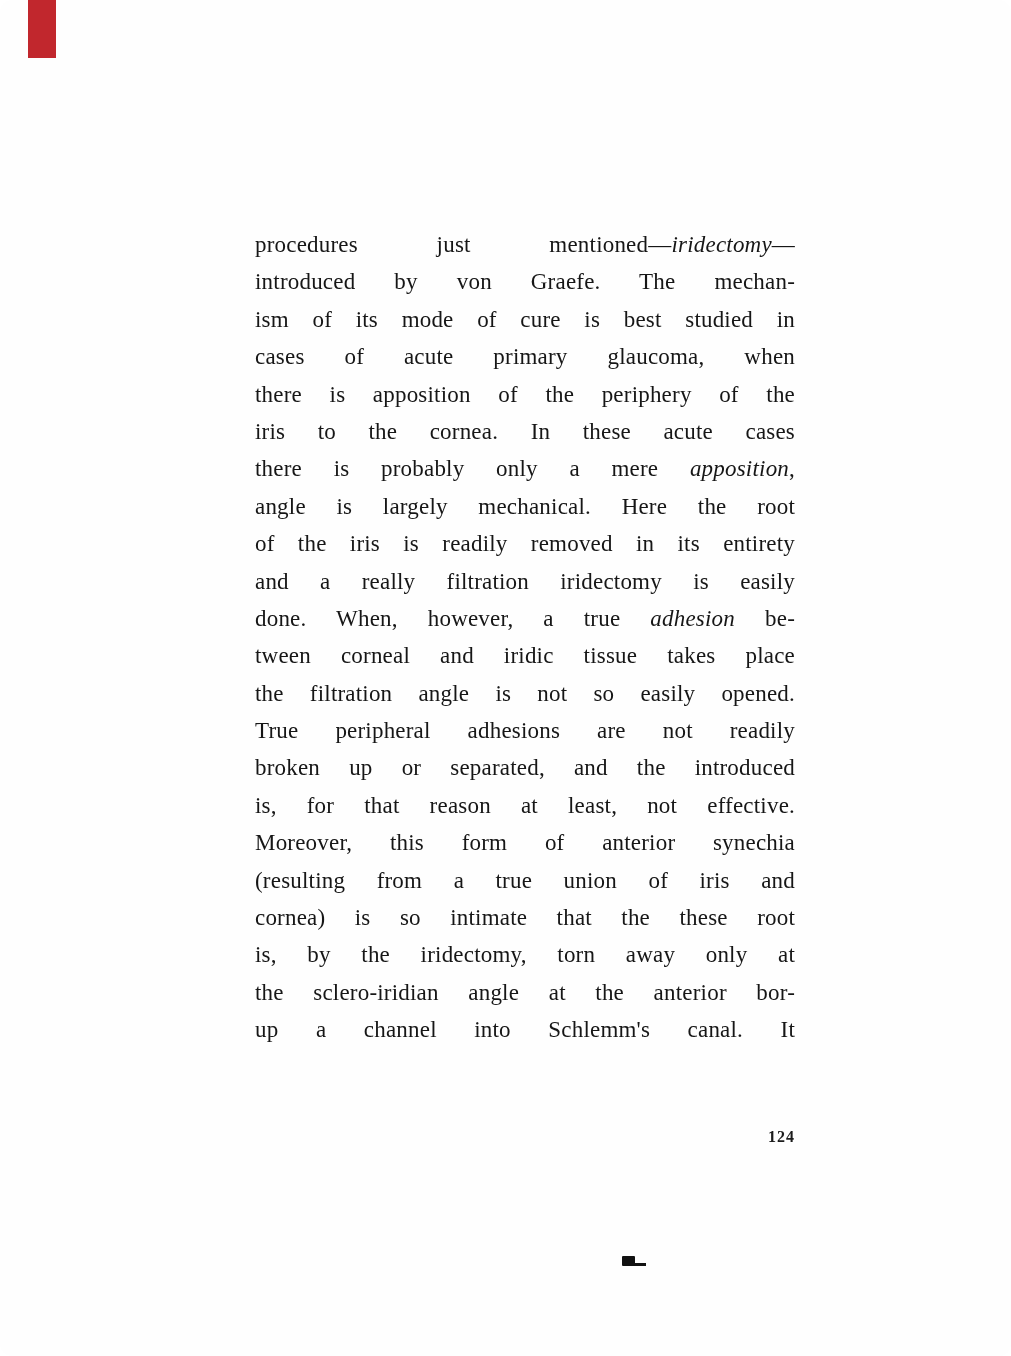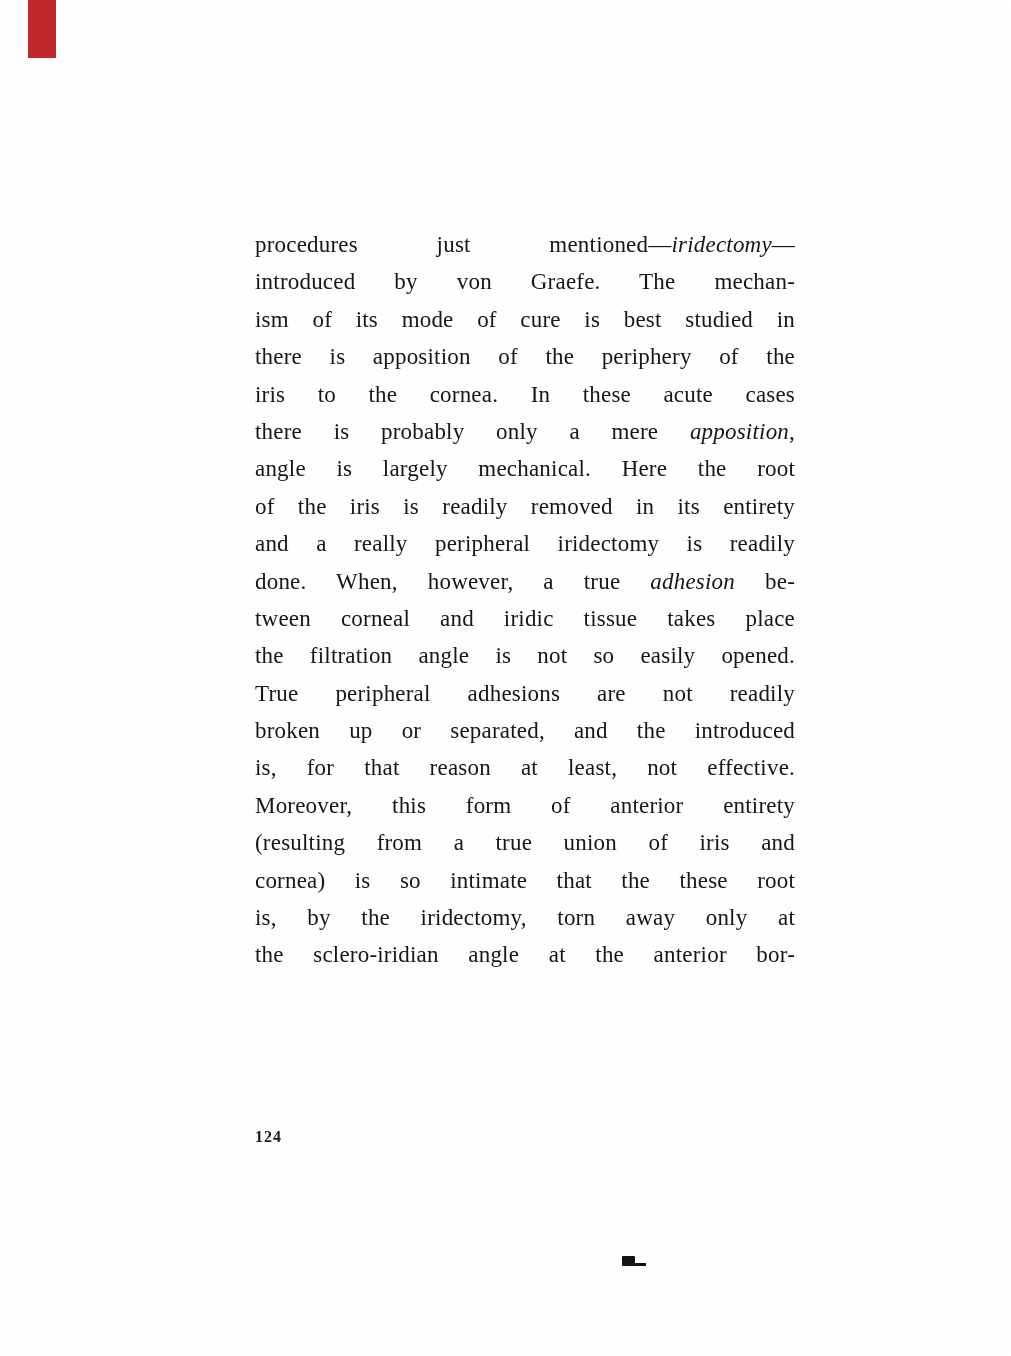--- a/index.html
+++ b/index.html
@@ -45,21 +45,21 @@
     word-spacing: 2px;
   }
   .line .italic {
     font-style: italic;
   }
   .page-number {
     position: absolute;
     left: 255px;
     top: 1128px;
     width: 540px;
-    text-align: left;
+    text-align: right;
     font-size: 16px;
     font-weight: bold;
     letter-spacing: 1px;
     color: #1c1c1c;
   }
   .ink-mark {
     position: absolute;
     left: 622px;
     top: 1256px;
     width: 30px;
@@ -87,37 +87,39 @@
 <body>
 
 <div class="page">
 
   <div class="scan-red-mark" style="background: rgb(193, 39, 45);"></div>
 
   <div class="text-block">
       <div class="line"><span>procedures just mentioned—</span><span class="italic">iridectomy</span><span>—</span></div>
       <div class="line"><span>introduced by von Graefe. The mechan-</span></div>
       <div class="line"><span>ism of its mode of cure is best studied in</span></div>
+      <div class="line"><span>cases of acute primary glaucoma, when</span></div>
       <div class="line"><span>there is apposition of the periphery of the</span></div>
       <div class="line"><span>iris to the cornea. In these acute cases</span></div>
       <div class="line"><span>there is probably only a mere </span><span class="italic">apposition</span><span>,</span></div>
       <div class="line"><span>angle is largely mechanical. Here the root</span></div>
       <div class="line"><span>of the iris is readily removed in its entirety</span></div>
-      <div class="line"><span>and a really peripheral iridectomy is readily</span></div>
+      <div class="line"><span>and a really filtration iridectomy is easily</span></div>
       <div class="line"><span>done. When, however, a true </span><span class="italic">adhesion</span><span> be-</span></div>
       <div class="line"><span>tween corneal and iridic tissue takes place</span></div>
       <div class="line"><span>the filtration angle is not so easily opened.</span></div>
       <div class="line"><span>True peripheral adhesions are not readily</span></div>
       <div class="line"><span>broken up or separated, and the introduced</span></div>
       <div class="line"><span>is, for that reason at least, not effective.</span></div>
-      <div class="line"><span>Moreover, this form of anterior entirety</span></div>
+      <div class="line"><span>Moreover, this form of anterior synechia</span></div>
       <div class="line"><span>(resulting from a true union of iris and</span></div>
       <div class="line"><span>cornea) is so intimate that the these root</span></div>
       <div class="line"><span>is, by the iridectomy, torn away only at</span></div>
       <div class="line"><span>the sclero-iridian angle at the anterior bor-</span></div>
+      <div class="line"><span>up a channel into Schlemm's canal. It</span></div>
     </div>
 
   <div class="page-number">124</div>
 
   <div class="ink-mark">
     <span class="blob"></span>
     <span class="dash"></span>
   </div>
 
 </div>

